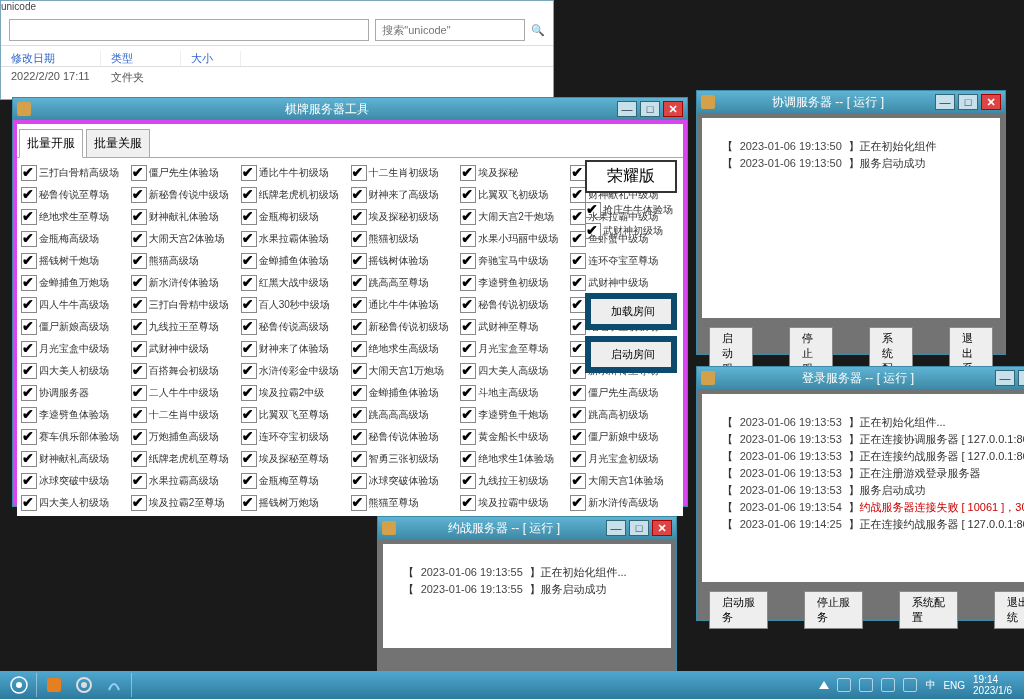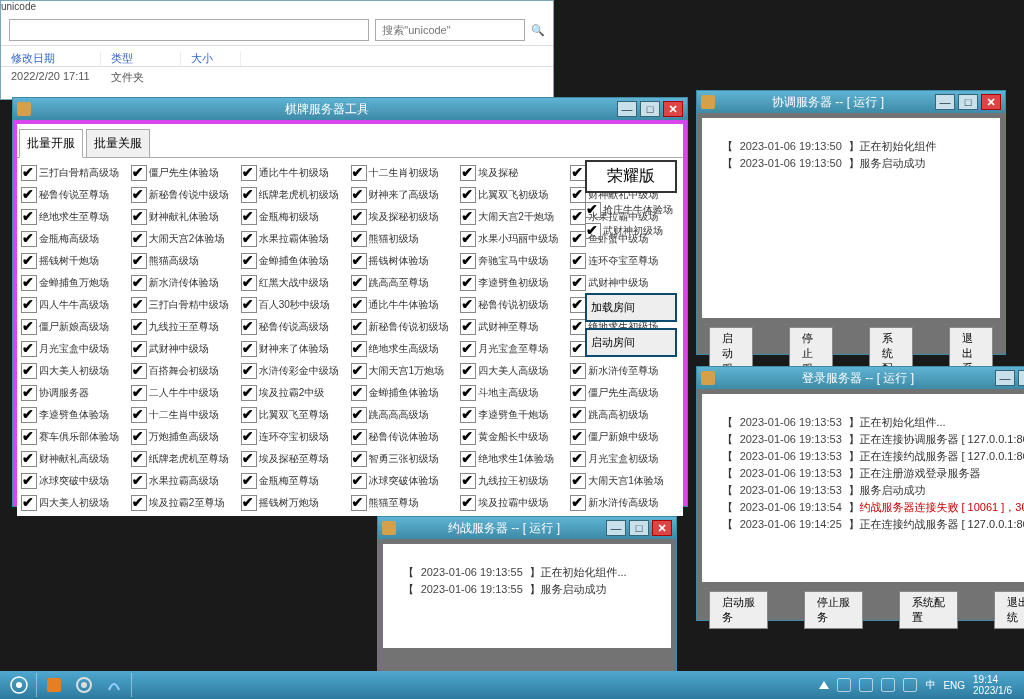--- a/index.html
+++ b/index.html
@@ -29,21 +29,21 @@
 .tab.active{background:#fff;border-bottom:1px solid #fff}
 .grid-wrap{background:#fff;margin:0 4px 18px;height:358px;overflow:auto;padding:4px}
 .grid{display:grid;grid-template-columns:repeat(6,1fr);gap:1px}
 .cell{display:flex;align-items:center;height:21px;font-size:10px;color:#333;white-space:nowrap;overflow:hidden}
 .chk{width:16px;height:16px;border:1px solid #888;margin-right:2px;position:relative;flex-shrink:0}
 .chk::after{content:"✔";position:absolute;left:0;top:-2px;font-size:14px;color:#000;font-weight:bold}
 .rt-panel{position:absolute;right:6px;top:2px;display:flex;flex-direction:column;gap:6px;width:92px}
 .honor{border:2px solid #333;background:#fff;font-size:16px;text-align:center;padding:4px 0;font-weight:normal}
 .rt-list{font-size:10px}
 .rt-list .cell{height:21px}
-.rt-btn{border:2px solid #0c4a6e;background:#eee;padding:5px 4px;text-align:left;font-size:11px;cursor:pointer}
+.rt-btn{border:6px solid #0c4a6e;background:#eee;padding:5px 16px;text-align:right;font-size:11px;cursor:pointer}
 
 .svc-win{position:absolute;background:#737373;border:1px solid #3d8aa6}
 .svc-body{background:#fff;margin:5px;padding:20px;overflow:auto}
 .log-line{font-size:11px;color:#333;line-height:16px;font-family:SimSun,monospace;white-space:nowrap}
 .log-ts{color:#444}
 .log-red{color:#c00}
 .svc-btns{display:flex;gap:36px;padding:4px 12px;justify-content:flex-start}
 .svc-btns .b{border:1px solid #888;background:#eee;padding:3px 12px;font-size:11px;cursor:pointer}
 
 .coord{left:696px;top:90px;width:310px;height:265px}

